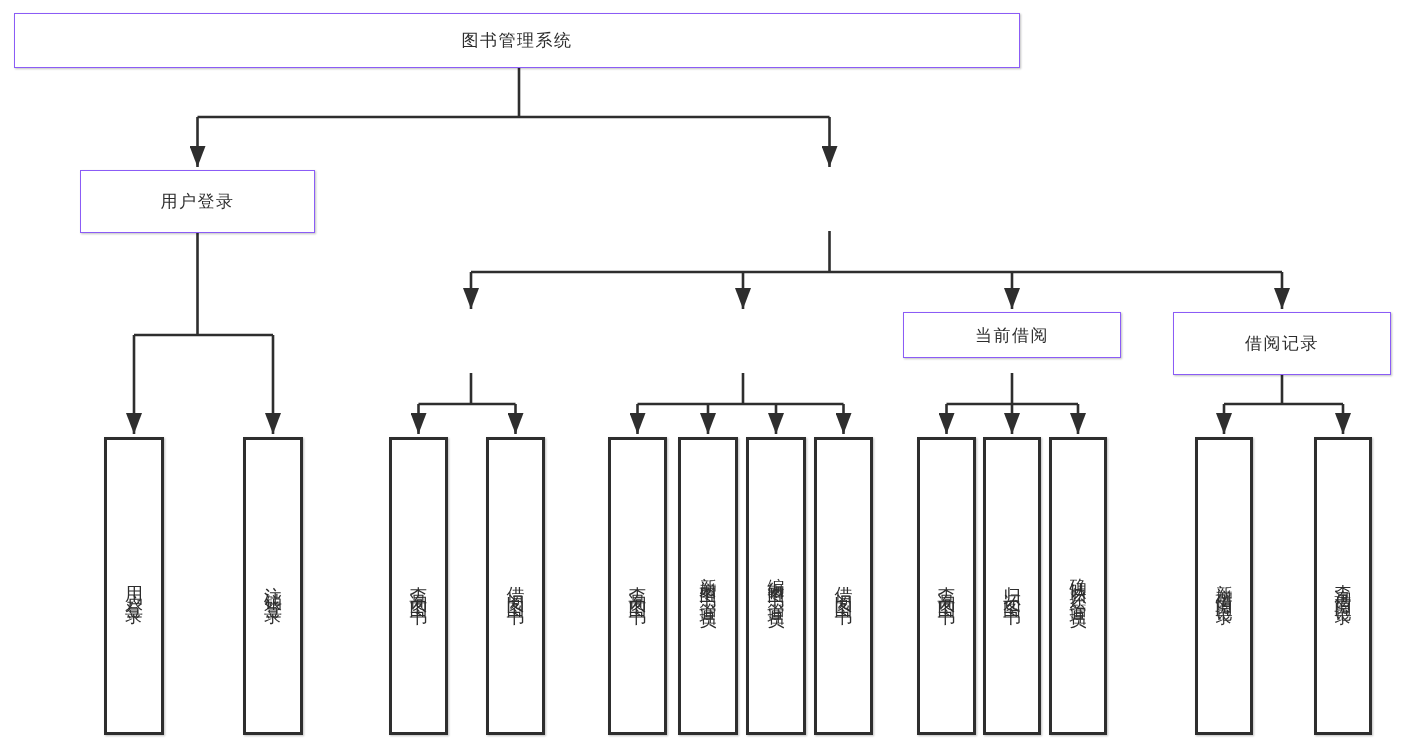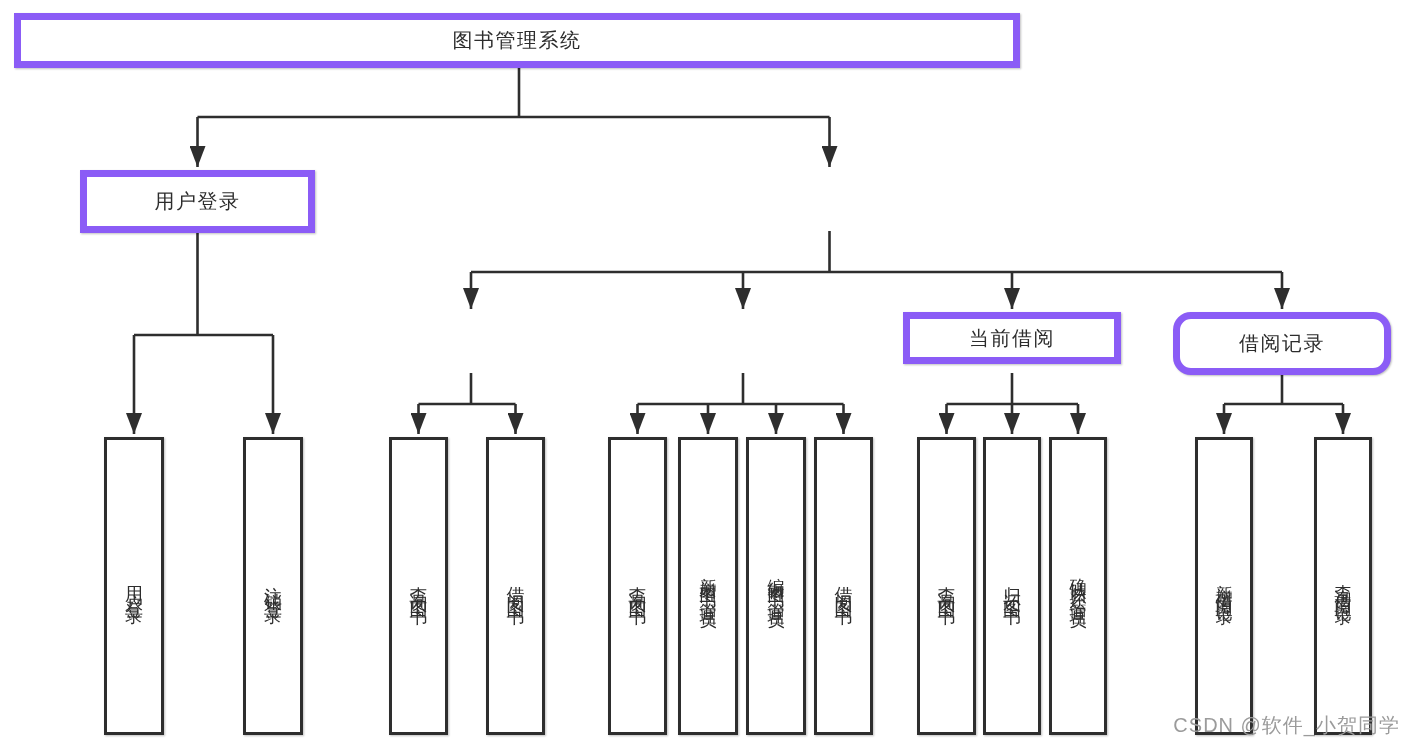--- a/index.html
+++ b/index.html
@@ -8,24 +8,24 @@
     width:1405px; height:747px;
     background:#ffffff;
     font-family:"Liberation Sans","DejaVu Sans",sans-serif;
     overflow:hidden;
   }
   #wires { position:absolute; left:0; top:0; width:1405px; height:747px; }
 
   .hbox {
     position:absolute;
     background:#ffffff;
-    border:7px solid #8b5cf6;
+    border:1px solid #8b5cf6;
     box-sizing:border-box;
     display:flex; align-items:center; justify-content:center;
-    font-size:20px; color:#2d2d2d; letter-spacing:1.5px;
+    font-size:17px; color:#2d2d2d; letter-spacing:1.5px;
     box-shadow:1px 1px 2px rgba(0,0,0,0.25);
     white-space:nowrap;
   }
   .vbox {
     position:absolute;
     background:#ffffff;
     border:3px solid #2e2e2e;
     box-sizing:border-box;
     display:flex; align-items:center; justify-content:center;
     writing-mode:vertical-rl;
@@ -84,36 +84,35 @@
       <line x1="1078" y1="404" x2="1078" y2="434" marker-end="url(#arw)"></line>
       <line x1="1224" y1="404" x2="1224" y2="434" marker-end="url(#arw)"></line>
       <line x1="1343" y1="404" x2="1343" y2="434" marker-end="url(#arw)"></line>
     </g>
   </svg>
 
   <div class="hbox" style="left:14px; top:13px; width:1006px; height:55px;">图书管理系统</div>
 
   <div class="hbox" style="left:80px; top:170px; width:235px; height:63px;">用户登录</div>
 
-  <div class="hbox" style="left:903px; top:312px; width:218px; height:52px;">当前借阅</div>
-  <div class="hbox" style="left:1173px; top:312px; width:218px; height:63px;border-radius:18px;">借阅记录</div>
+  <div class="hbox" style="left:903px; top:312px; width:218px; height:46px;">当前借阅</div>
+  <div class="hbox" style="left:1173px; top:312px; width:218px; height:63px;">借阅记录</div>
 
   <div class="vbox" style="left:104px; top:437px; width:60px; height:298px;">用户登录</div>
   <div class="vbox" style="left:243px; top:437px; width:60px; height:298px;">注销登录</div>
 
   <div class="vbox" style="left:389px; top:437px; width:59px; height:298px;">查询图书</div>
   <div class="vbox" style="left:486px; top:437px; width:59px; height:298px;">借阅图书</div>
 
   <div class="vbox" style="left:608px; top:437px; width:59px; height:298px;">查询图书</div>
   <div class="vbox long" style="left:678px; top:437px; width:60px; height:298px;">新增图书（管理员）</div>
   <div class="vbox long" style="left:746px; top:437px; width:60px; height:298px;">编辑图书（管理员）</div>
   <div class="vbox" style="left:814px; top:437px; width:59px; height:298px;">借阅图书</div>
 
   <div class="vbox" style="left:917px; top:437px; width:59px; height:298px;">查询图书</div>
   <div class="vbox" style="left:983px; top:437px; width:58px; height:298px;">归还图书</div>
   <div class="vbox long" style="left:1049px; top:437px; width:58px; height:298px;">确认归还（管理员）</div>
 
   <div class="vbox long" style="left:1195px; top:437px; width:58px; height:298px;">新增借阅记录</div>
   <div class="vbox long" style="left:1314px; top:437px; width:58px; height:298px;">查询借阅记录</div>
 
-  <div id="watermark">CSDN @软件_小贺同学</div>
 
 </div>
 
 </body></html>

